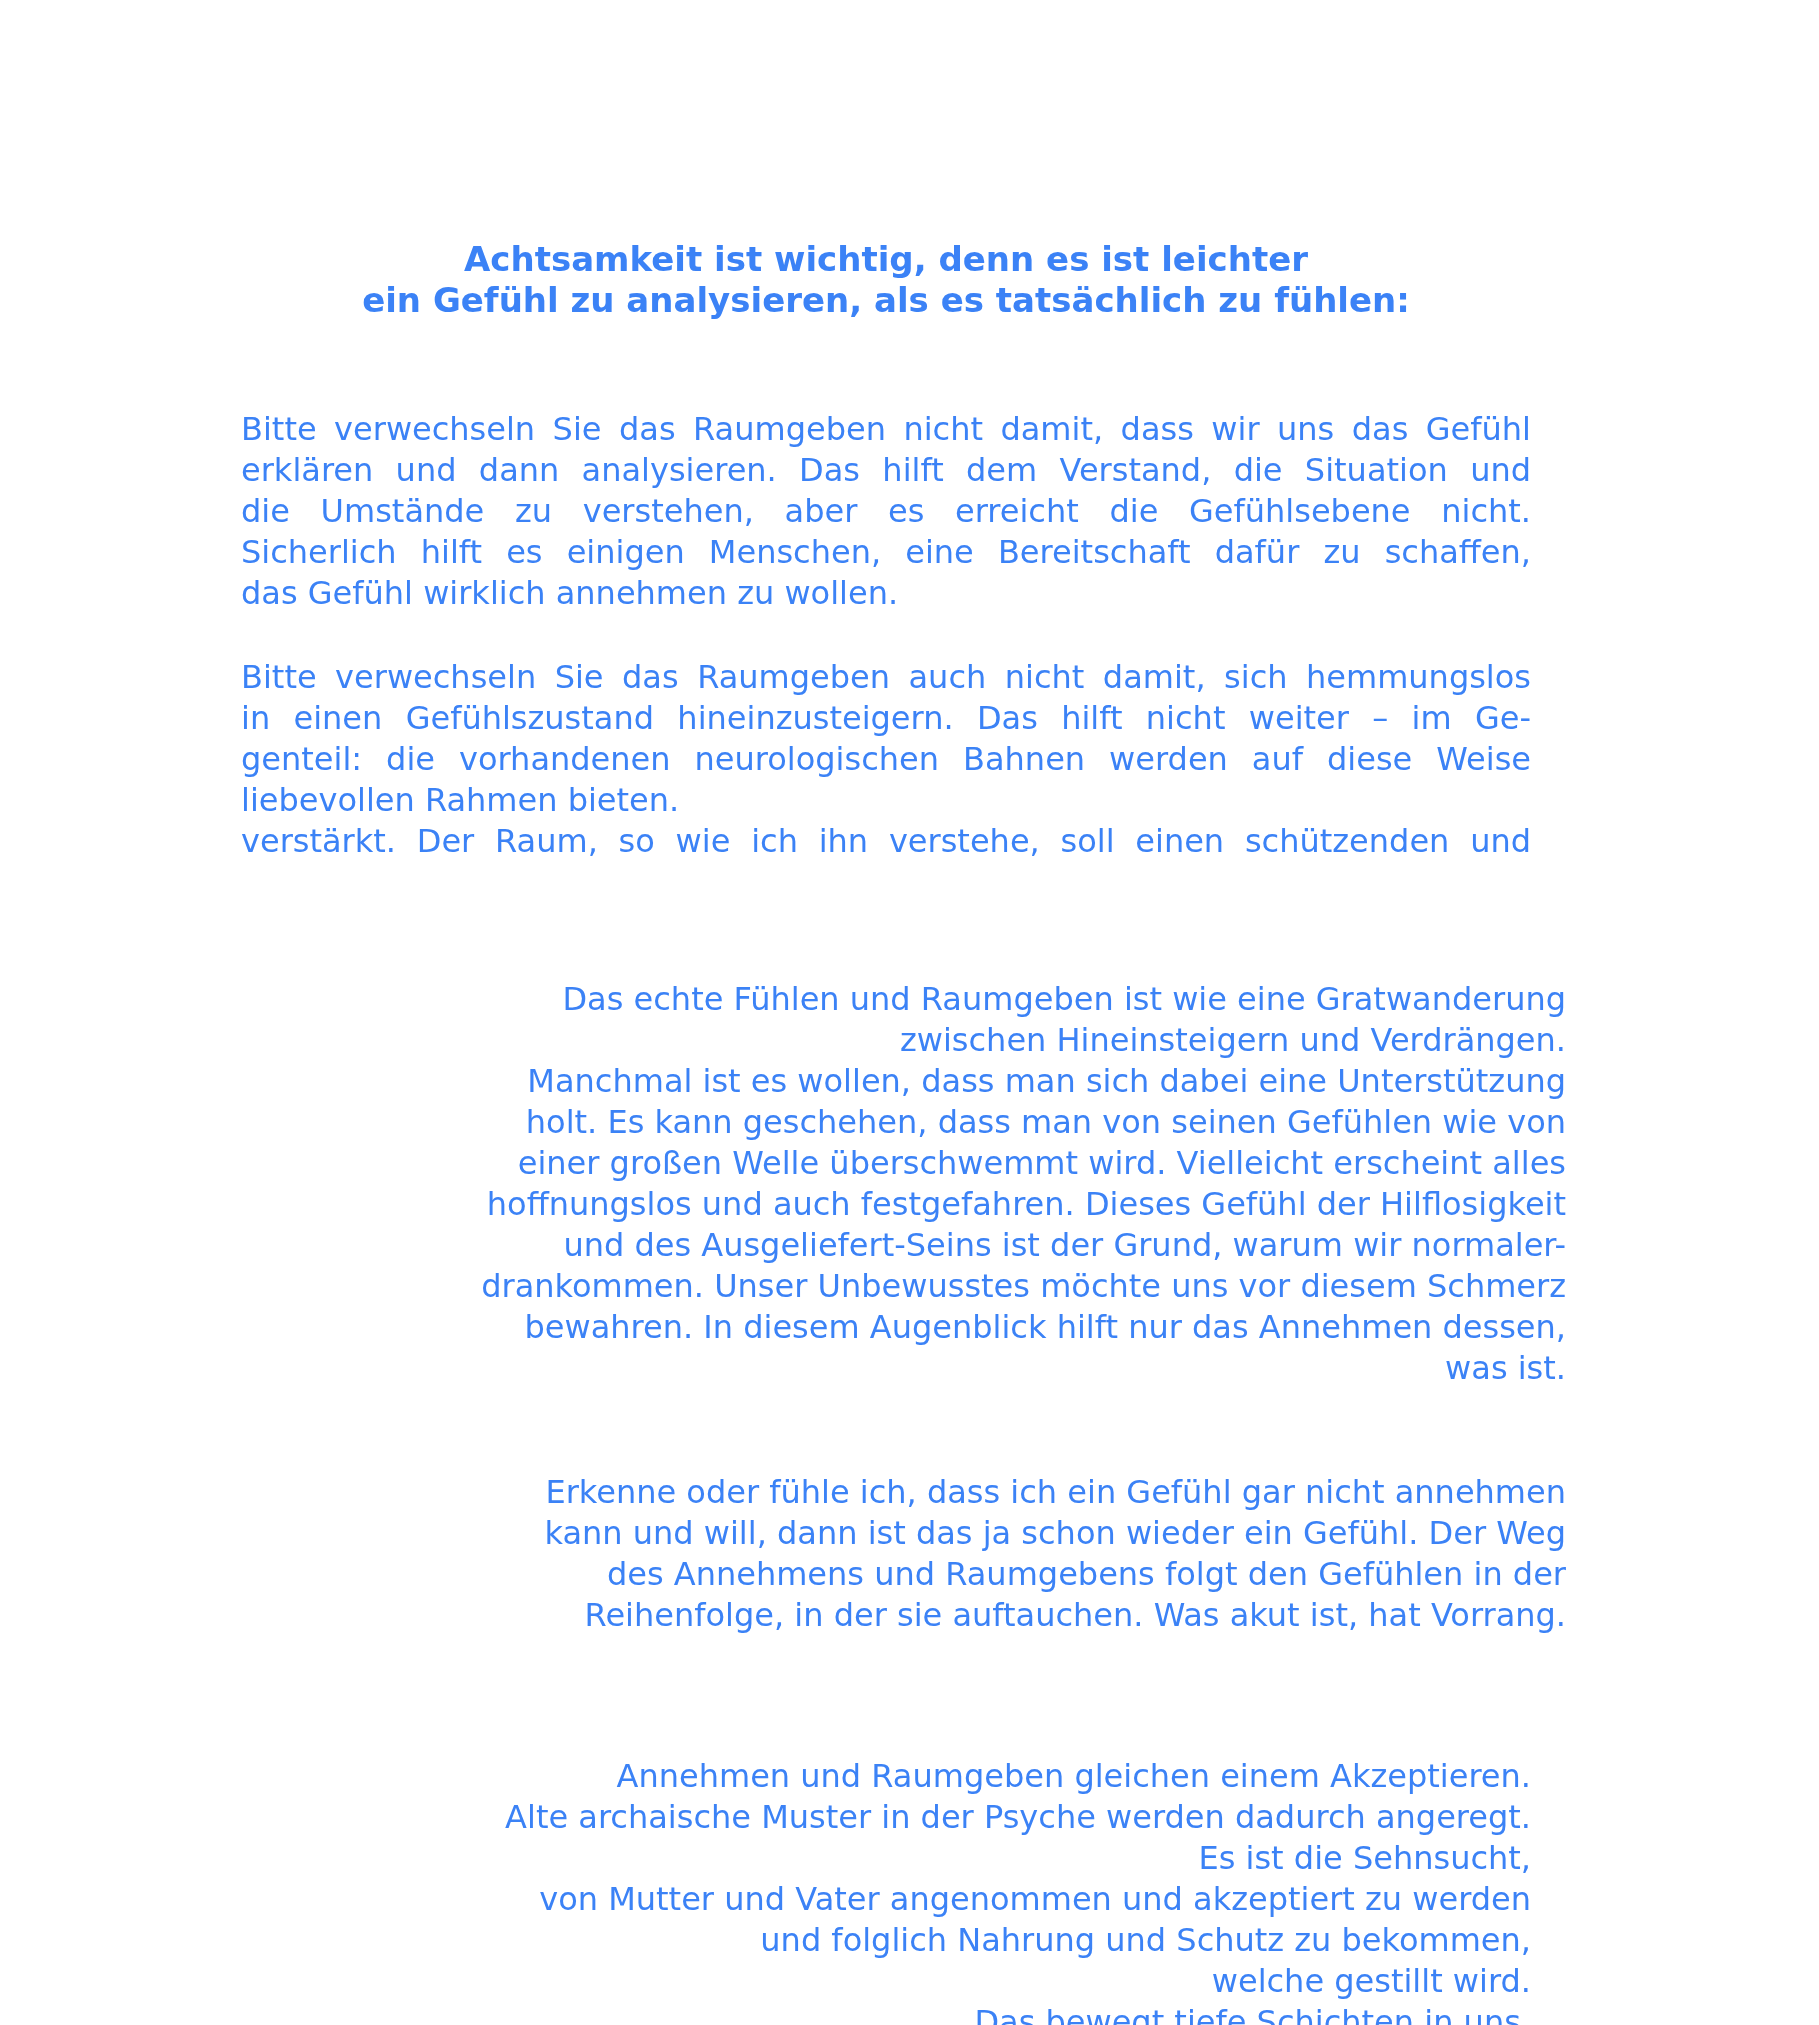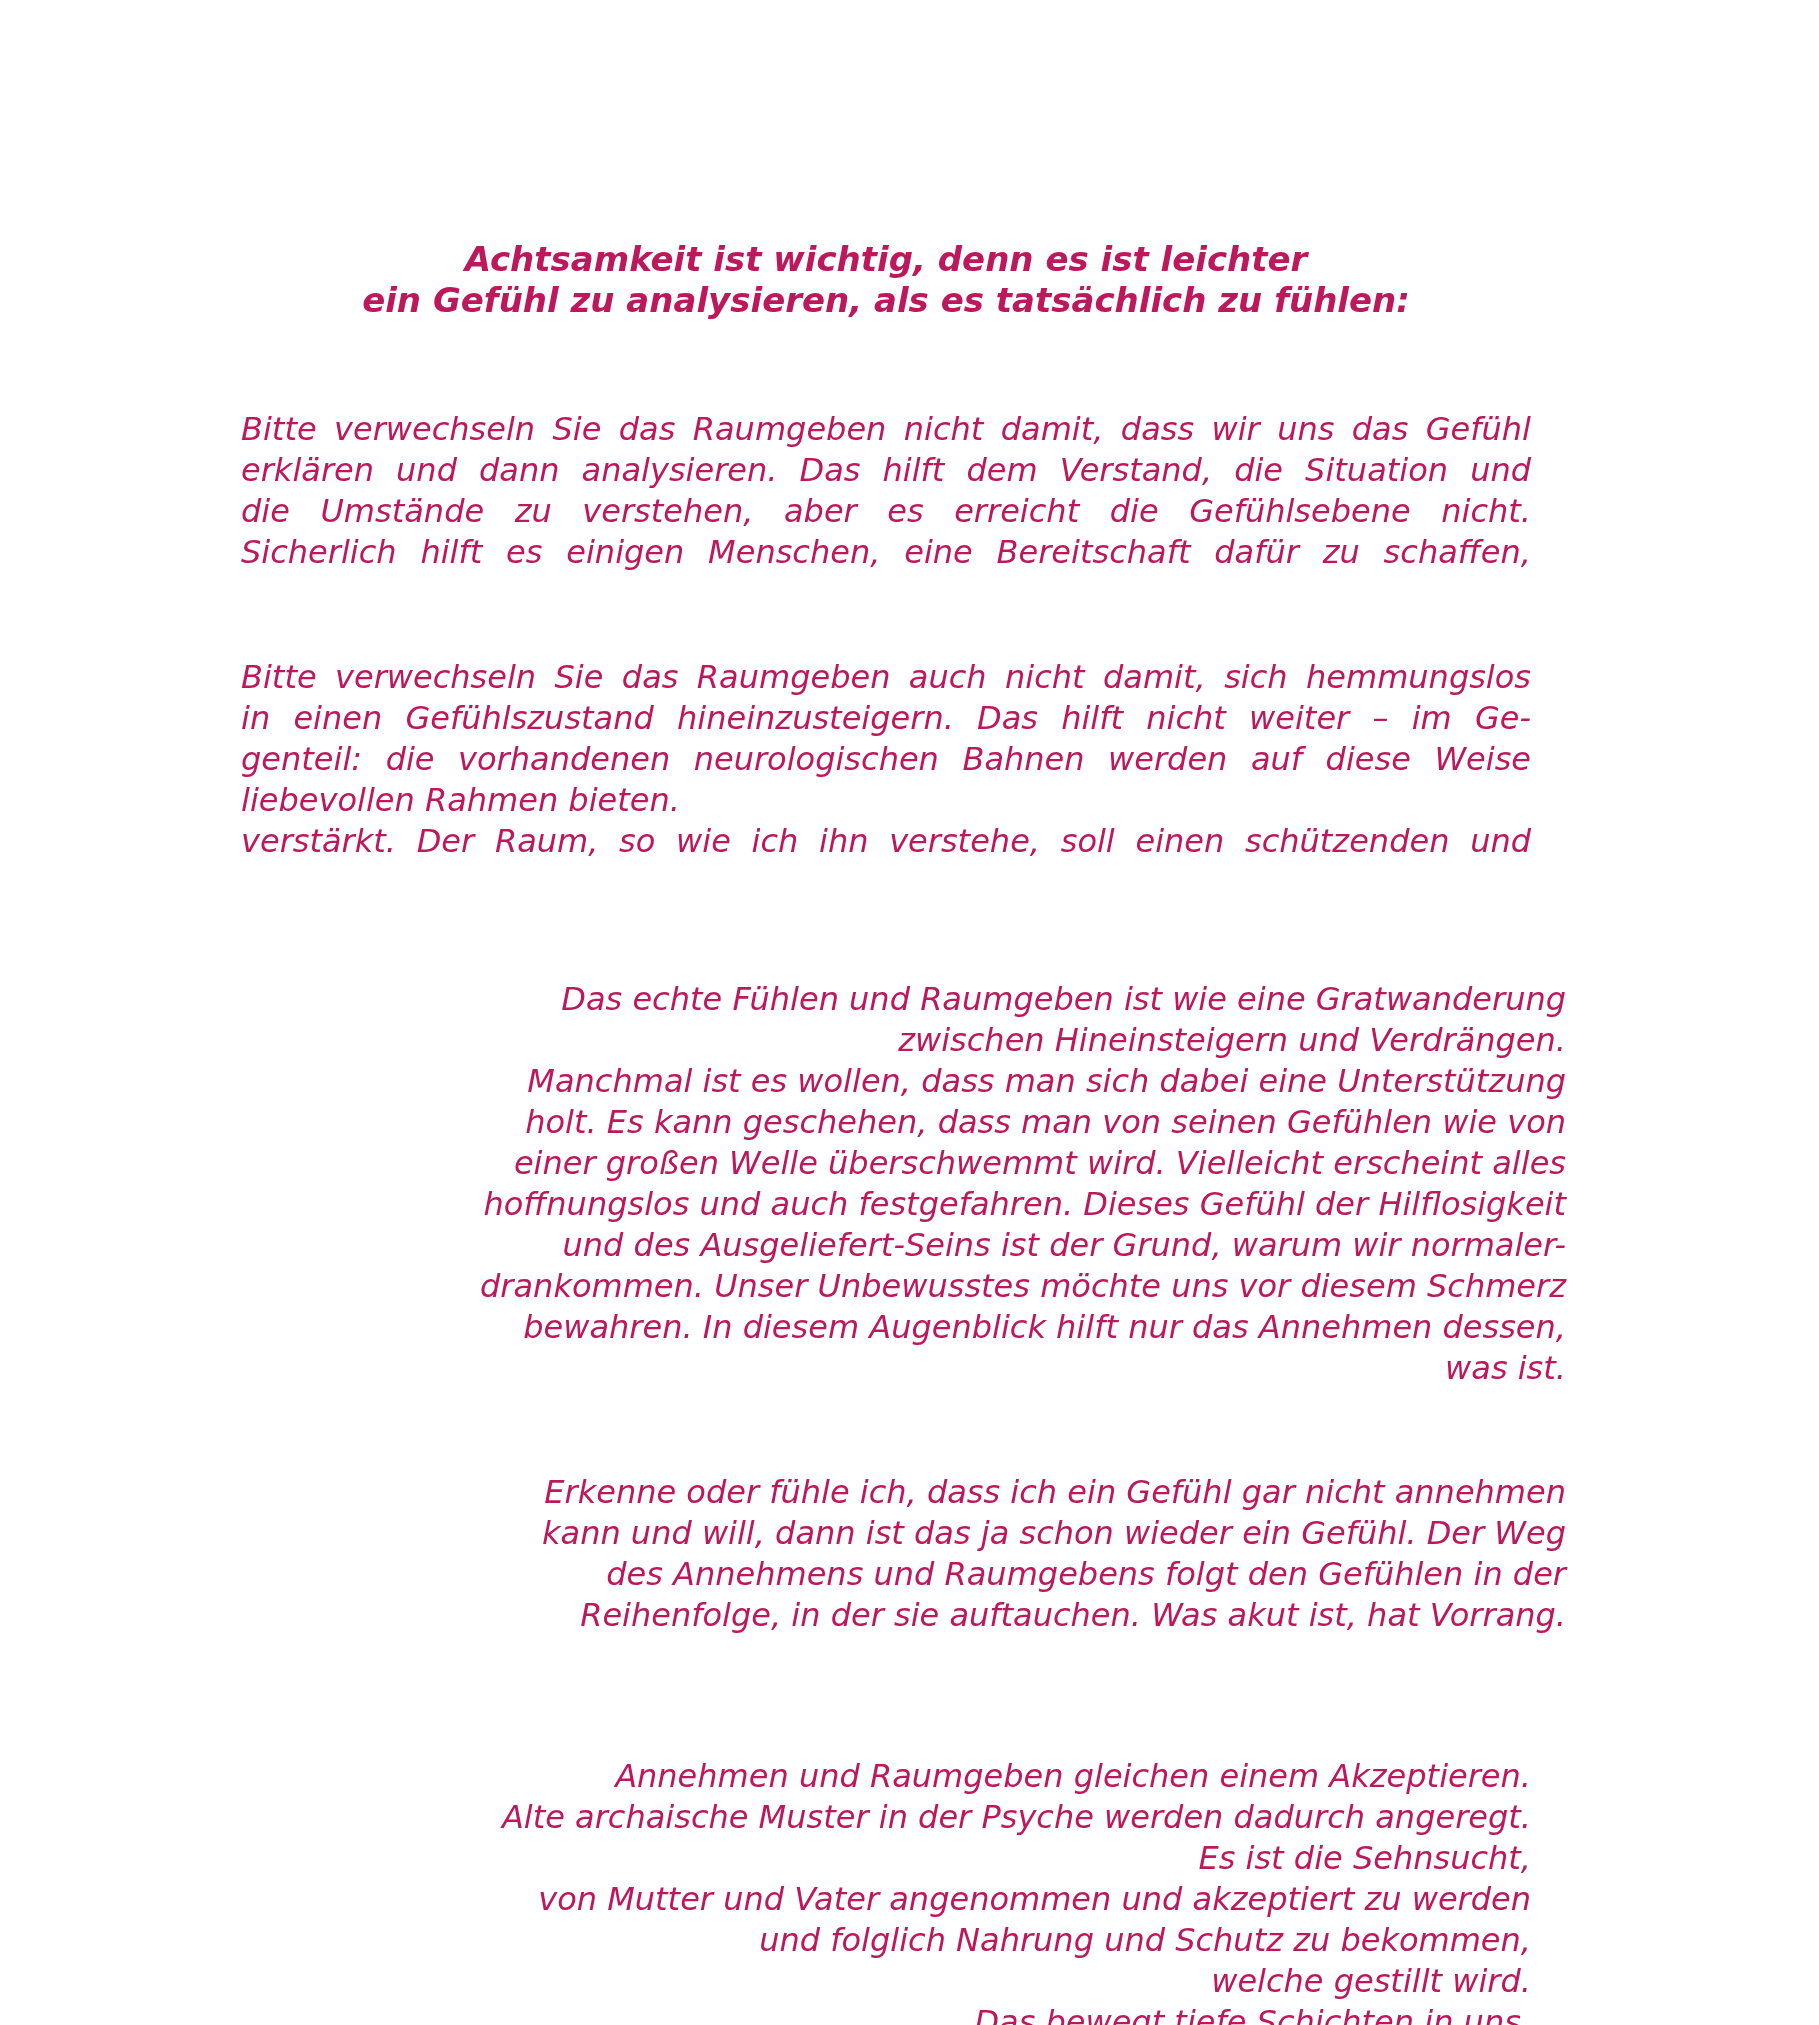--- a/index.html
+++ b/index.html
@@ -9,22 +9,21 @@
     height: 2582px;
     background: #ffffff;
     color: #000000;
     font-family: "DejaVu Sans", "Liberation Sans", sans-serif;
     overflow: hidden;
   }
   .block {
     position: absolute;
     font-size: 32px;
     line-height: 41px;
-    color: #be185d;
-    font-style: italic;
+    color: #3b82f6;
   }
   .heading-block {
     left: 241px;
     top: 239px;
     width: 1290px;
     text-align: center;
     font-weight: bold;
     font-size: 34px;
     line-height: 41px;
   }
@@ -47,20 +46,21 @@
   <div class="block heading-block">
     <div class="ln">Achtsamkeit ist wichtig, denn es ist leichter</div>
     <div class="ln">ein Gefühl zu analysieren, als es tatsächlich zu fühlen:</div>
   </div>
 
   <div class="block justify-block p1">
     <div class="ln">Bitte verwechseln Sie das Raumgeben nicht damit, dass wir uns das Gefühl</div>
     <div class="ln">erklären und dann analysieren. Das hilft dem Verstand, die Situation und</div>
     <div class="ln">die Umstände zu verstehen, aber es erreicht die Gefühlsebene nicht.</div>
     <div class="ln">Sicherlich hilft es einigen Menschen, eine Bereitschaft dafür zu schaffen,</div>
+    <div class="ln last">das Gefühl wirklich annehmen zu wollen.</div>
   </div>
 
   <div class="block justify-block p2">
     <div class="ln">Bitte verwechseln Sie das Raumgeben auch nicht damit, sich hemmungslos</div>
     <div class="ln">in einen Gefühlszustand hineinzusteigern. Das hilft nicht weiter – im Ge-</div>
     <div class="ln">genteil: die vorhandenen neurologischen Bahnen werden auf diese Weise</div>
     <div class="ln last">liebevollen Rahmen bieten.</div>
     <div class="ln">verstärkt. Der Raum, so wie ich ihn verstehe, soll einen schützenden und</div>
   </div>
 

